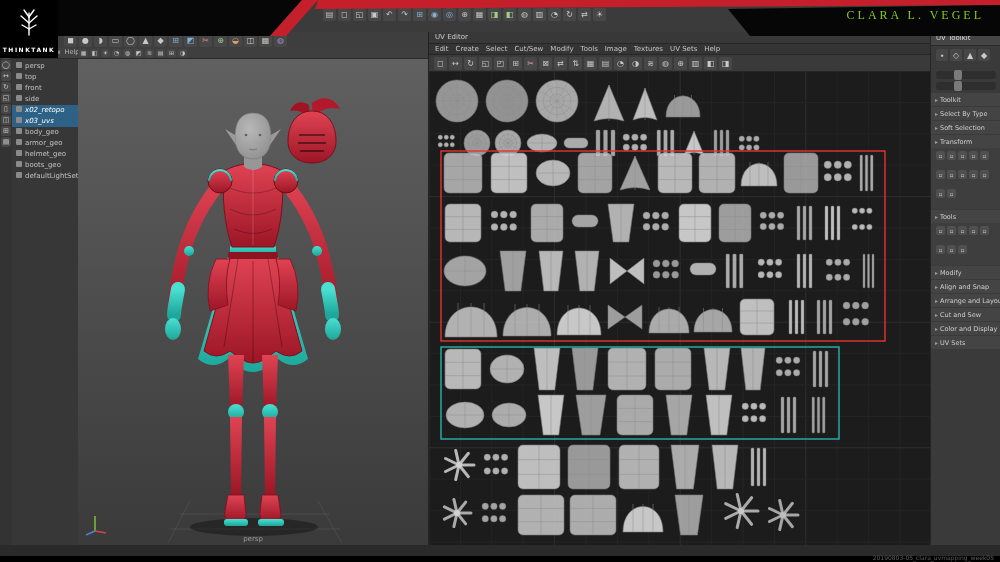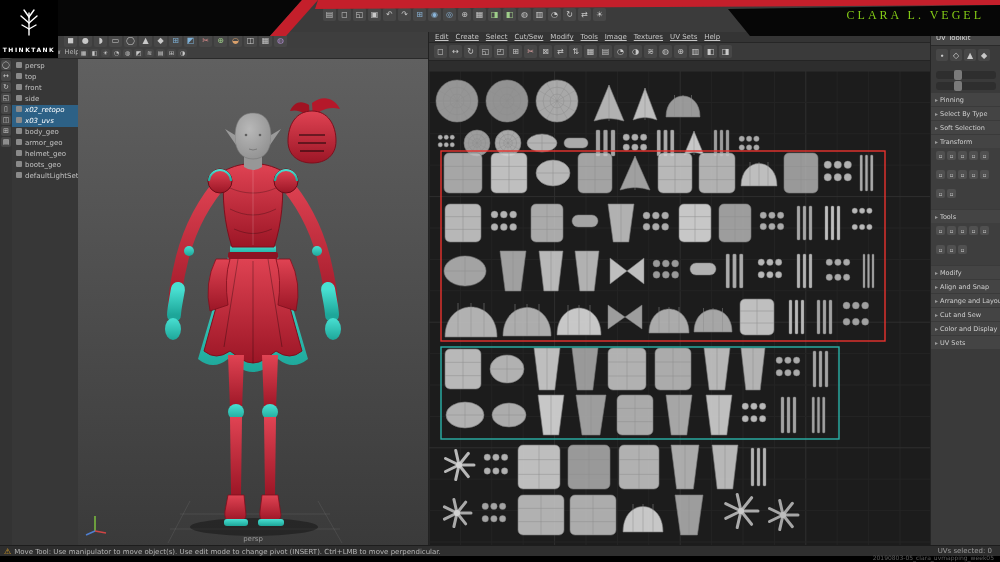--- a/index.html
+++ b/index.html
@@ -27,21 +27,21 @@
   
   .viewport{position:absolute;left:78px;top:48px;width:350px;height:497px;background:#4a4a4a;}
   .vp-strip{height:10px;background:#3f3f3f;border-bottom:1px solid #2a2a2a;overflow:hidden;}
   .vp-strip .icon{width:9px;height:8px;font-size:6px;line-height:8px;margin:1px;}
   .vp-canvas{position:absolute;left:0;top:11px;right:0;bottom:0;overflow:hidden;}
   .vp-label{position:absolute;left:0;right:0;bottom:2px;text-align:center;font-size:7px;color:#9a9a9a;}
   .vp-axis{position:absolute;left:4px;bottom:8px;}
   
   .uvpanel{position:absolute;left:428px;top:32px;width:502px;height:513px;background:#2d2d2d;border-left:1px solid #222;}
   .uv-tabbar{height:11px;background:#383838;border-bottom:1px solid #262626;font-size:7px;color:#cfcfcf;padding-left:6px;line-height:11px;}
-  .uv-menus{height:10px;background:#343434;border-bottom:1px solid #262626;font-size:7px;color:#c6c6c6;padding-left:6px;line-height:10px;white-space:nowrap;overflow:hidden;text-decoration:underline;}
+  .uv-menus{height:10px;background:#343434;border-bottom:1px solid #262626;font-size:7px;color:#c6c6c6;padding-left:6px;line-height:10px;white-space:nowrap;overflow:hidden;}
   .uv-menus span{margin-right:7px;cursor:default;}
   .uv-toolbar{height:17px;background:#3a3a3a;border-bottom:1px solid #242424;overflow:hidden;padding-left:4px;}
   .uv-toolbar .icon{margin-top:2px;}
   .uv-canvas{position:absolute;left:0;top:39px;width:502px;height:474px;background:#1d1d1d;}
   .uv-canvas svg{display:block;width:100%;height:100%;}
   
   .toolkit{position:absolute;left:930px;top:32px;width:70px;height:513px;background:#3a3a3a;border-left:1px solid #252525;overflow:hidden;}
   .tk-title{height:13px;line-height:13px;background:#454545;font-size:7px;color:#dcdcdc;padding-left:5px;border-bottom:1px solid #2a2a2a;}
   .tk-comp{padding:2px 0 1px 4px;}
   .tk-comp .icon{width:12px;height:12px;}
@@ -203,20 +203,21 @@
       <svg class="vp-axis" width="26" height="26" viewBox="0 0 26 26">
         <line x1="13" y1="20" x2="13" y2="5" stroke="#7cbf3f" stroke-width="1.5"></line>
         <line x1="13" y1="20" x2="24" y2="22" stroke="#d04545" stroke-width="1.5"></line>
         <line x1="13" y1="20" x2="4" y2="24" stroke="#4f7fd0" stroke-width="1.5"></line>
       </svg>
       <div class="vp-label">persp</div>
     </div>
   </div>
 
   <div class="uvpanel">
+    <div class="uv-tabbar"><span>UV Editor</span></div>
     <div class="uv-menus" id="uv-menus"><span>Edit</span><span>Create</span><span>Select</span><span>Cut/Sew</span><span>Modify</span><span>Tools</span><span>Image</span><span>Textures</span><span>UV Sets</span><span>Help</span></div>
     <div class="uv-toolbar">
       <div class="icon-row"><span class="icon">◻</span><span class="icon">↔</span><span class="icon">↻</span><span class="icon">◱</span><span class="icon">◰</span><span class="icon">⊞</span><span class="icon" style="color: rgb(217, 160, 160);">✂</span><span class="icon">⊠</span><span class="icon">⇄</span><span class="icon">⇅</span><span class="icon">▦</span><span class="icon">▤</span><span class="icon">◔</span><span class="icon">◑</span><span class="icon">≋</span><span class="icon">◍</span><span class="icon">⊕</span><span class="icon">▥</span><span class="icon">◧</span><span class="icon">◨</span></div>
     </div>
     <div class="uv-canvas">
       <svg id="uv-svg" viewBox="0 0 502 474" preserveAspectRatio="none">
           <rect x="0" y="0" width="502" height="474" fill="#1c1c1c"></rect>
           <line x1="0" y1="0" x2="0" y2="474" stroke="#2f2f2f" stroke-width="1"></line>
           <line x1="31.4" y1="0" x2="31.4" y2="474" stroke="#242424" stroke-width="1"></line>
           <line x1="62.8" y1="0" x2="62.8" y2="474" stroke="#242424" stroke-width="1"></line>
@@ -682,40 +683,36 @@
   <div class="toolkit">
     <div class="tk-title">UV Toolkit</div>
     <div class="tk-comp" id="tk-comp"><span class="icon">∙</span><span class="icon">◇</span><span class="icon">▲</span><span class="icon">◆</span></div>
     <div class="tk-slider">
         <div class="knob"></div>
       </div>
     <div class="tk-slider">
         <div class="knob"></div>
       </div>
     <div id="tk-sections">
-        <div class="tk-row"><span class="arr">▸</span><span>Pinning</span></div>
+        <div class="tk-row"><span class="arr">▸</span><span>Toolkit</span></div>
         <div class="tk-row"><span class="arr">▸</span><span>Select By Type</span></div>
         <div class="tk-row"><span class="arr">▸</span><span>Soft Selection</span></div>
         <div class="tk-row"><span class="arr">▸</span><span>Transform</span></div>
         <div class="tk-body"><span class="icon mini">▫</span><span class="icon mini">▫</span><span class="icon mini">▫</span><span class="icon mini">▫</span><span class="icon mini">▫</span><span class="icon mini">▫</span><span class="icon mini">▫</span><span class="icon mini">▫</span><span class="icon mini">▫</span><span class="icon mini">▫</span><span class="icon mini">▫</span><span class="icon mini">▫</span></div>
         <div class="tk-row"><span class="arr">▸</span><span>Tools</span></div>
         <div class="tk-body"><span class="icon mini">▫</span><span class="icon mini">▫</span><span class="icon mini">▫</span><span class="icon mini">▫</span><span class="icon mini">▫</span><span class="icon mini">▫</span><span class="icon mini">▫</span><span class="icon mini">▫</span></div>
         <div class="tk-row"><span class="arr">▸</span><span>Modify</span></div>
         <div class="tk-row"><span class="arr">▸</span><span>Align and Snap</span></div>
         <div class="tk-row"><span class="arr">▸</span><span>Arrange and Layout</span></div>
         <div class="tk-row"><span class="arr">▸</span><span>Cut and Sew</span></div>
         <div class="tk-row"><span class="arr">▸</span><span>Color and Display</span></div>
         <div class="tk-row"><span class="arr">▸</span><span>UV Sets</span></div>
       </div>
   </div>
 
-  <div class="helpbar">
-    <span class="warn">⚠</span><span>Move Tool: Use manipulator to move object(s). Use edit mode to change pivot (INSERT). Ctrl+LMB to move perpendicular.</span>
-    <span class="right">UVs selected: 0</span>
-  </div>
   <div class="footer">
     <span>20190803-05_clara_uvmapping_week05</span>
   </div>
 
   <svg class="banner-svg" width="1000" height="36">
     <polygon points="0,0 302,0 270,36 0,36" fill="#060606"></polygon>
     <polygon points="302,0 318,0 286,36 270,36" fill="#c41f2b"></polygon>
     <polygon points="318,0 1000,0 1000,5 315,9" fill="#c41f2b"></polygon>
     <polygon points="728,9 1000,5 1000,36 750,36" fill="#060606"></polygon>
   </svg>

